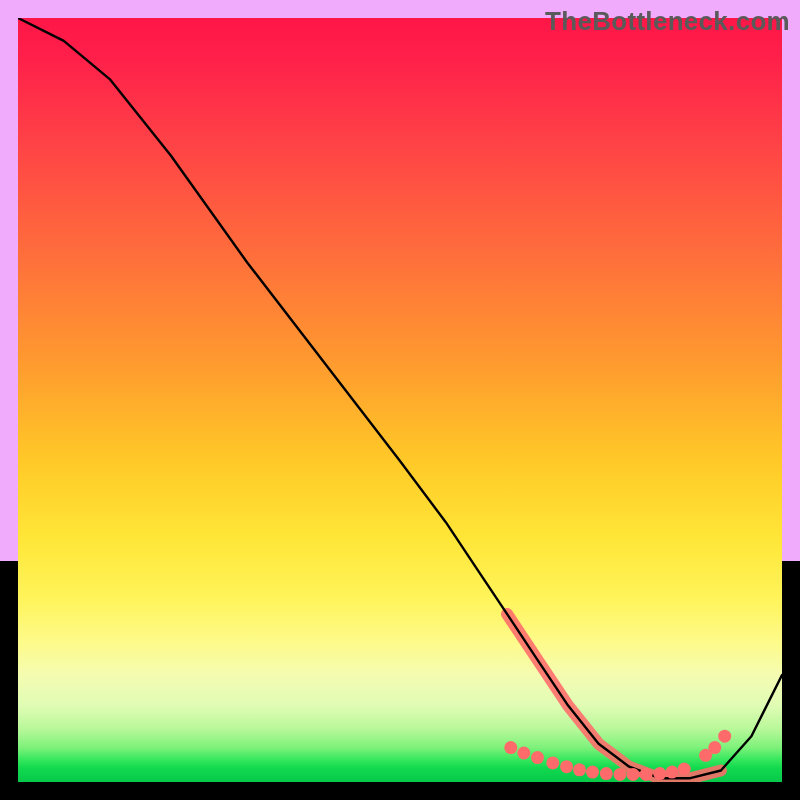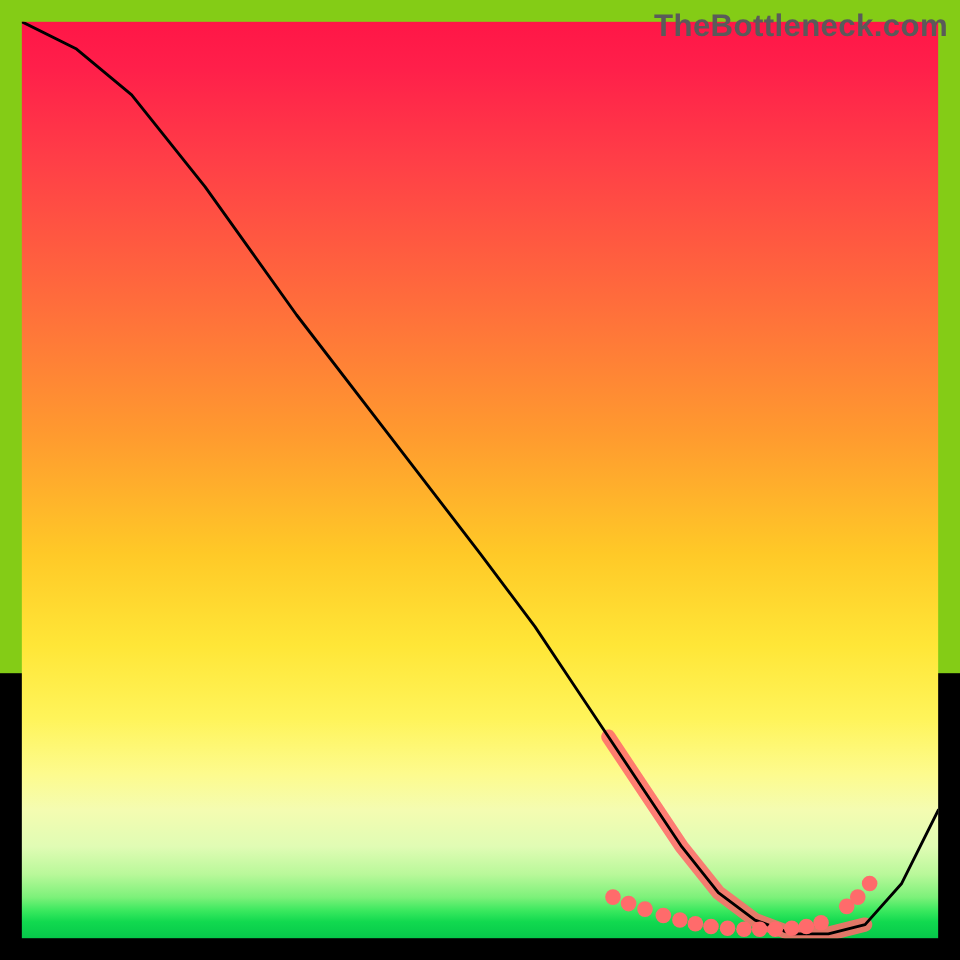--- a/index.html
+++ b/index.html
@@ -7,21 +7,21 @@
     padding: 0;
     width: 800px;
     height: 800px;
     background: #000;
     overflow: hidden;
   }
   .frame {
     position: relative;
     width: 800px;
     height: 561px;
-    background: #84cc16;
+    background: #f0abfc;
   }
   .watermark {
     position: absolute;
     top: 6px;
     right: 10px;
     font-family: Arial, Helvetica, sans-serif;
     font-size: 26px;
     font-weight: 600;
     color: #5a5a5a;
     letter-spacing: 0.3px;

